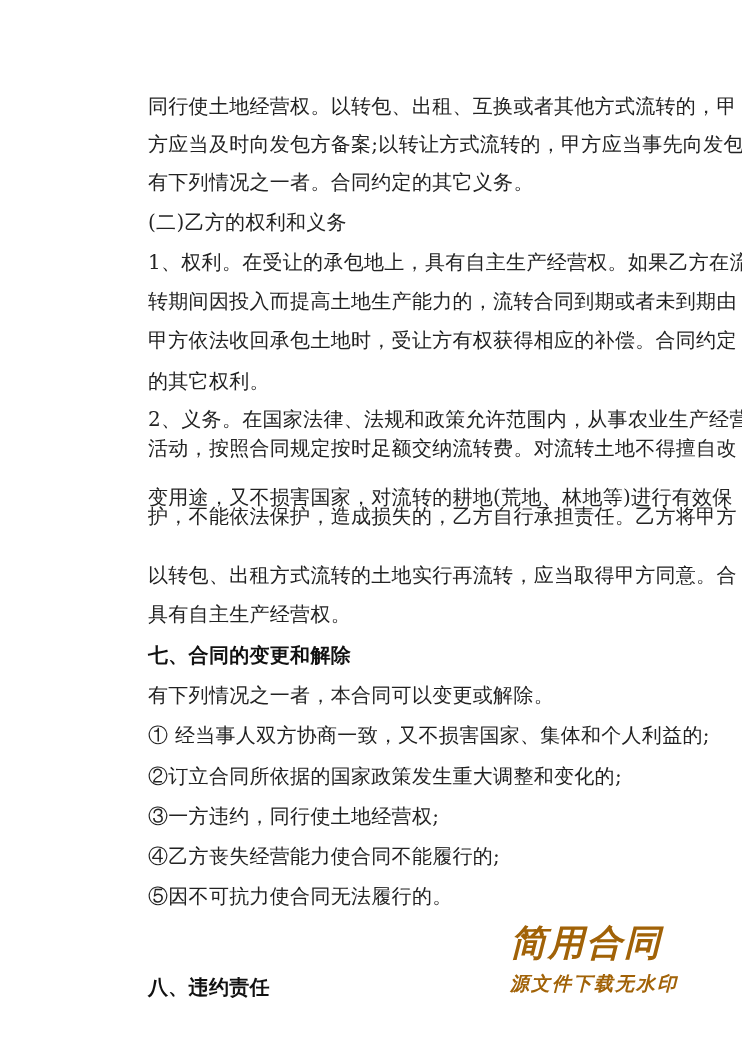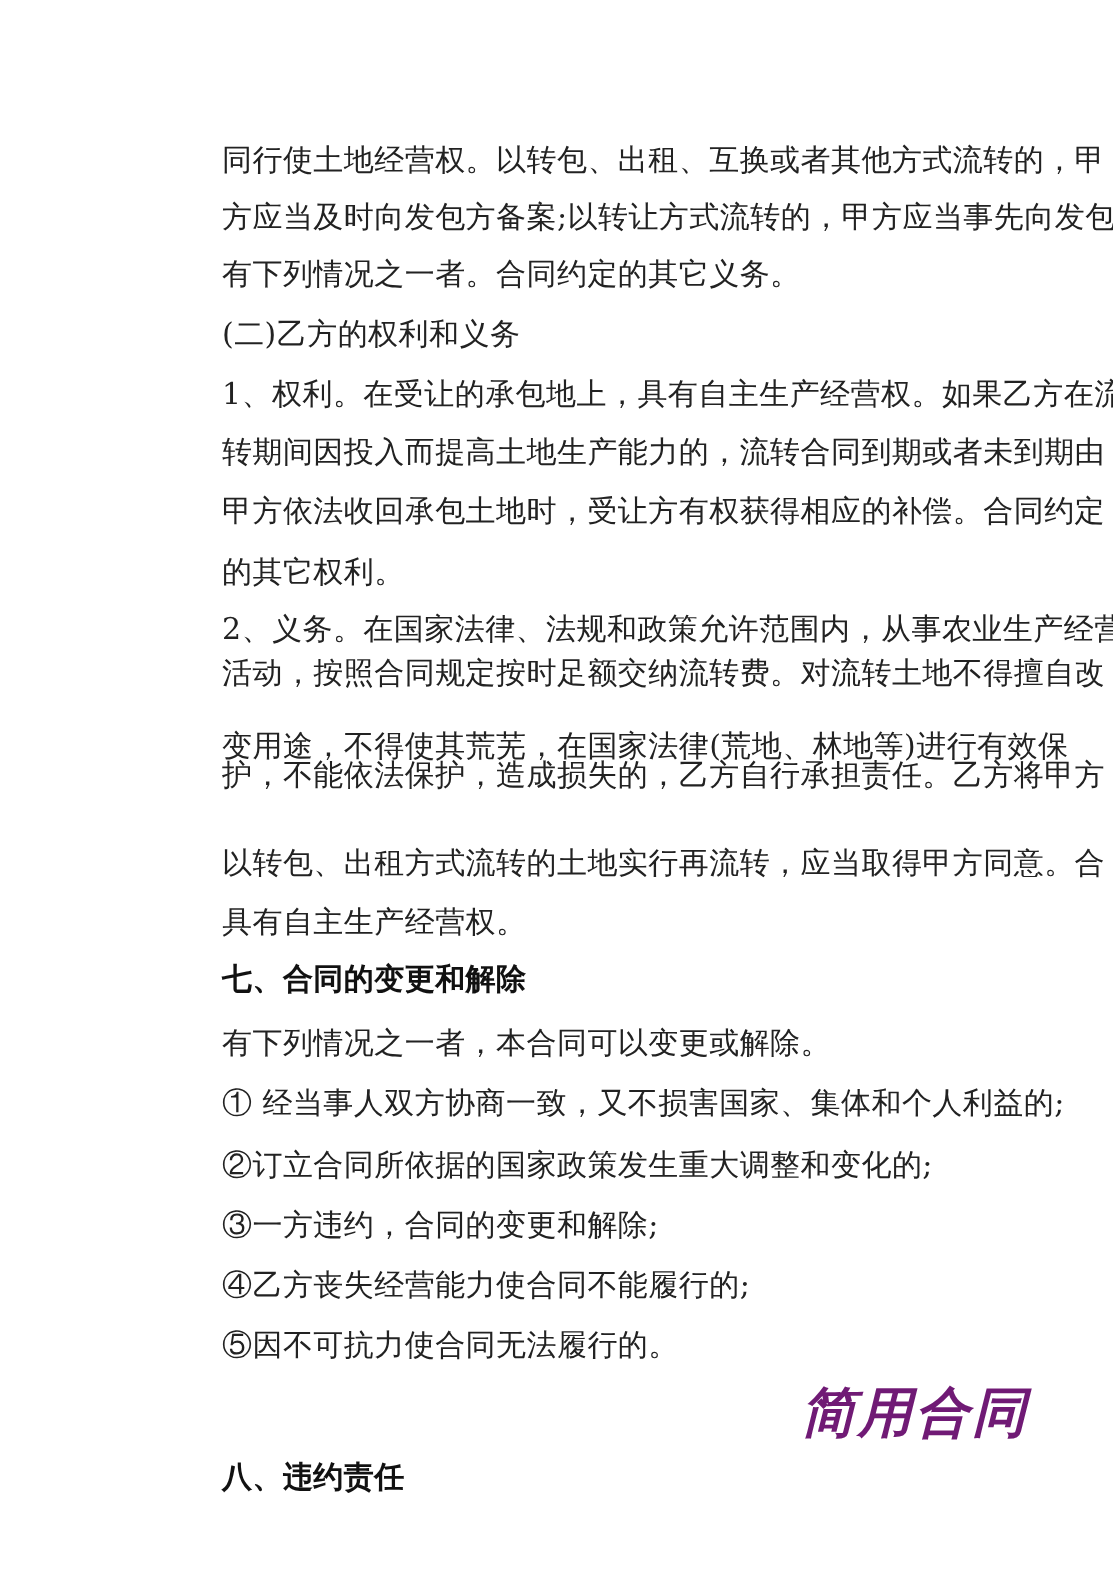--- a/index.html
+++ b/index.html
@@ -6,52 +6,53 @@
     body {
       width: 742px; height: 1049px; background: #ffffff; position: relative; overflow: hidden;
       font-family: "DejaVu Serif", "Liberation Serif", serif;
       color: #222222;
     }
     .page { position: absolute; left: 112px; top: 0; width: 540px; }
     .line {
       position: absolute; left: 0; white-space: nowrap;
       font-size: 20px; line-height: 24px; letter-spacing: 0.3px; margin-left: 36px;
     }
-    .heading { font-family: Liberation Mono, monospace; font-weight: bold; color: #111111; }
+    .heading { font-family: Liberation Sans, sans-serif; font-weight: bold; color: #111111; }
     .watermark {
-      position: absolute; left: 510px; top: 922px; width: 200px; text-align: center;
+      position: absolute; left: 510px; top: 922px; width: 200px; text-align: left;
       font-family: "DejaVu Sans", "Liberation Sans", sans-serif; font-style: italic; font-weight: bold;
-      color: #701a75;
+      color: #a16207;
     }
     .wm-title { font-size: 36px; line-height: 42px; letter-spacing: 2px; }
     .wm-sub { font-size: 19px; line-height: 26px; letter-spacing: 2px; margin-top: 6px; }
   </style>
 </head>
 <body>
 
 <div class="page">
   <div class="line" style="top:94px">同行使土地经营权。以转包、出租、互换或者其他方式流转的，甲</div>
   <div class="line" style="top:132px">方应当及时向发包方备案;以转让方式流转的，甲方应当事先向发包</div>
   <div class="line" style="top:170px">有下列情况之一者。合同约定的其它义务。</div>
   <div class="line" style="top:210px">(二)乙方的权利和义务</div>
   <div class="line" style="top:250px">1、权利。在受让的承包地上，具有自主生产经营权。如果乙方在流</div>
   <div class="line" style="top:289px">转期间因投入而提高土地生产能力的，流转合同到期或者未到期由</div>
   <div class="line" style="top:328px">甲方依法收回承包土地时，受让方有权获得相应的补偿。合同约定</div>
   <div class="line" style="top:369px">的其它权利。</div>
   <div class="line" style="top:407px">2、义务。在国家法律、法规和政策允许范围内，从事农业生产经营</div>
   <div class="line" style="top:436px">活动，按照合同规定按时足额交纳流转费。对流转土地不得擅自改</div>
-  <div class="line" style="top:485px">变用途，不得使其荒芜，在国家法律(荒地、林地等)进行有效保</div>
+  <div class="line" style="top:485px">变用途，又不损害国家，对流转的耕地(荒地、林地等)进行有效保</div>
   <div class="line" style="top:504px">护，不能依法保护，造成损失的，乙方自行承担责任。乙方将甲方</div>
   <div class="line" style="top:563px">以转包、出租方式流转的土地实行再流转，应当取得甲方同意。合</div>
   <div class="line" style="top:602px">具有自主生产经营权。</div>
   <div class="line heading" style="top:643px">七、合同的变更和解除</div>
   <div class="line" style="top:683px">有下列情况之一者，本合同可以变更或解除。</div>
   <div class="line" style="top:723px">① 经当事人双方协商一致，又不损害国家、集体和个人利益的;</div>
   <div class="line" style="top:764px">②订立合同所依据的国家政策发生重大调整和变化的;</div>
-  <div class="line" style="top:804px">③一方违约，合同的变更和解除;</div>
+  <div class="line" style="top:804px">③一方违约，同行使土地经营权;</div>
   <div class="line" style="top:844px">④乙方丧失经营能力使合同不能履行的;</div>
   <div class="line" style="top:884px">⑤因不可抗力使合同无法履行的。</div>
   <div class="line heading" style="top:975px">八、违约责任</div>
 </div>
 
 <div class="watermark">
   <div class="wm-title">简用合同</div>
+  <div class="wm-sub">源文件下载无水印</div>
 </div>
 
 </body></html>

